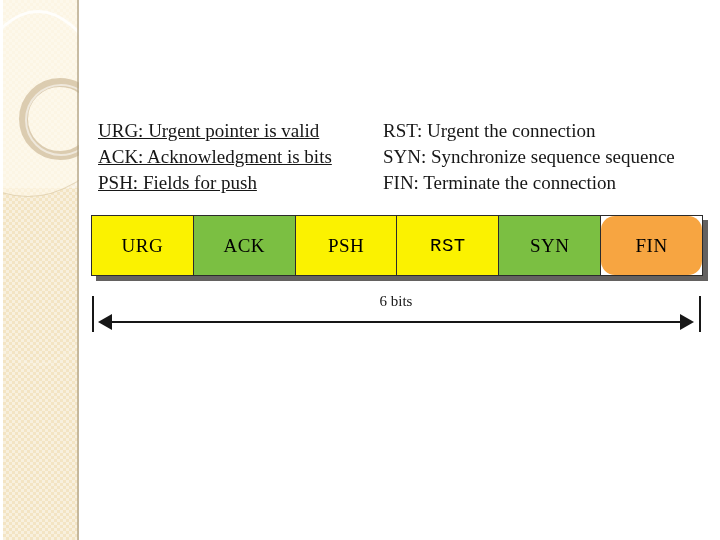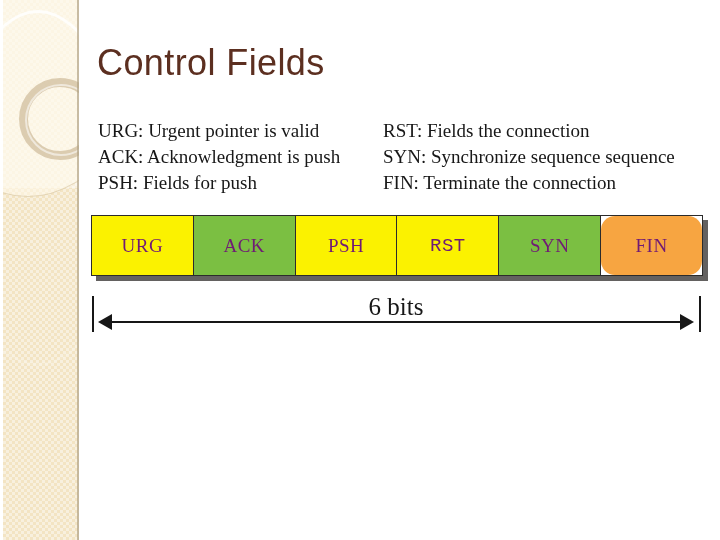--- a/index.html
+++ b/index.html
@@ -111,21 +111,21 @@
     column-gap: 0px;
     row-gap: 0px;
   }
   .legend-line {
     font-family: "Liberation Serif", serif;
     font-size: 19px;
     line-height: 26px;
     color: #171717;
     white-space: nowrap;
   }
-  .legend-col-left  { grid-column: 1; }
+  .legend-col-left  { grid-column: 1; text-decoration: underline; }
   .legend-col-right { grid-column: 2; }
 
   
   #field-bar {
     position: absolute;
     left: 91px;
     top: 215px;
     width: 612px;
     height: 61px;
     display: flex;
@@ -133,21 +133,21 @@
     border: 1px solid #2b2b2b;
     box-shadow: 5px 5px 0 rgba(60,58,56,0.80);
   }
   .field-cell {
     flex: 1 1 0;
     display: flex;
     align-items: center;
     justify-content: center;
     font-family: "Liberation Serif", serif;
     font-size: 19px;
-    color: #701a75;
+    color: #000000;
     border-right: 1px solid #2b2b2b;
     box-sizing: border-box;
     letter-spacing: 0.5px;
   }
   .field-cell:last-child { border-right: none; border-radius: 14px; }
 
   
   #dimension-group {
     position: absolute;
     left: 91px;
@@ -187,44 +187,43 @@
     left: 589px;
     border-left: 14px solid #171717;
   }
   #dim-label {
     position: absolute;
     top: -3px;
     left: 0;
     width: 610px;
     text-align: center;
     font-family: "Liberation Serif", serif;
-    font-size: 25px;
+    font-size: 15px;
     color: #171717;
   }
 </style>
 </head>
 <body>
 
 <div id="slide">
 
   <div id="sidebar-band">
     <div id="band-wedge"></div>
     <div id="band-wedge-arc"></div>
     <div id="band-crescent"></div>
     <div id="band-ring"></div>
     <div id="band-ring-2"></div>
     <div id="band-edge"></div>
   </div>
 
-  <div id="page-title">Control Fields</div>
 
   <div id="flag-legend">
     <div class="legend-line legend-col-left">URG: Urgent pointer is valid</div>
-    <div class="legend-line legend-col-right">RST: Fields the connection</div>
-    <div class="legend-line legend-col-left">ACK: Acknowledgment is push</div>
+    <div class="legend-line legend-col-right">RST: Urgent the connection</div>
+    <div class="legend-line legend-col-left">ACK: Acknowledgment is bits</div>
     <div class="legend-line legend-col-right">SYN: Synchronize sequence sequence</div>
     <div class="legend-line legend-col-left">PSH: Fields for push</div>
     <div class="legend-line legend-col-right">FIN: Terminate the connection</div>
   </div>
 
   <div id="field-bar">
     <div class="field-cell" style="background-color: rgb(251, 242, 0);">URG</div>
     <div class="field-cell" style="background-color: rgb(123, 191, 66);">ACK</div>
     <div class="field-cell" style="background-color: rgb(251, 242, 0);">PSH</div>
     <div class="field-cell" style="background-color: rgb(251, 242, 0); font-family: Liberation Mono, monospace;">RST</div>

